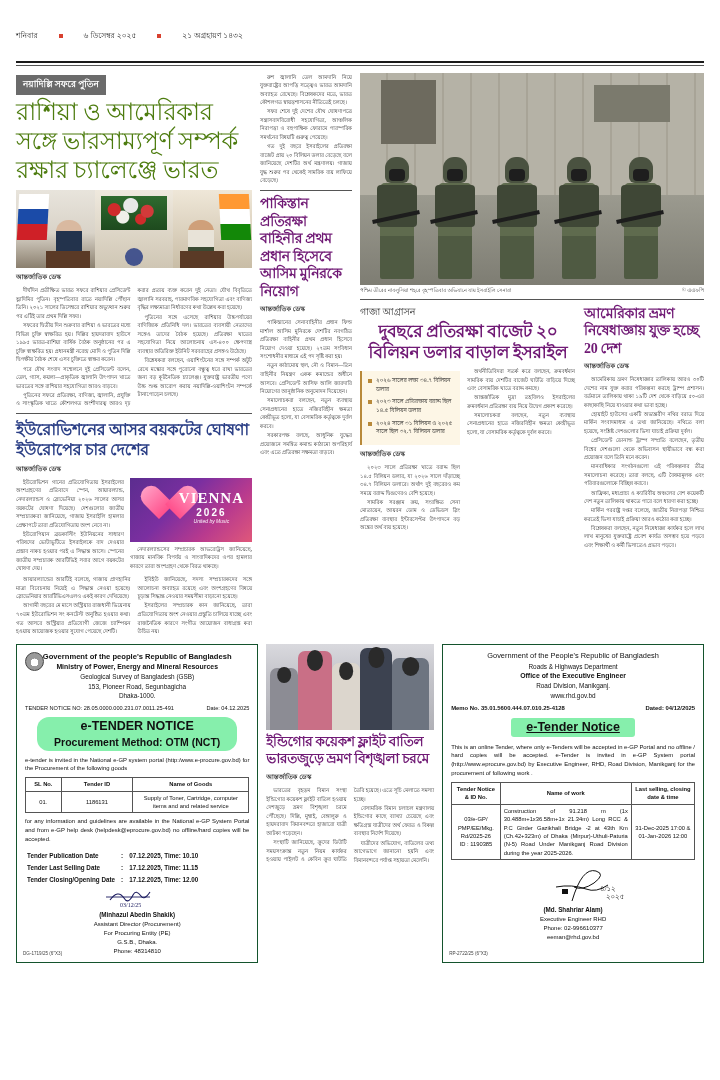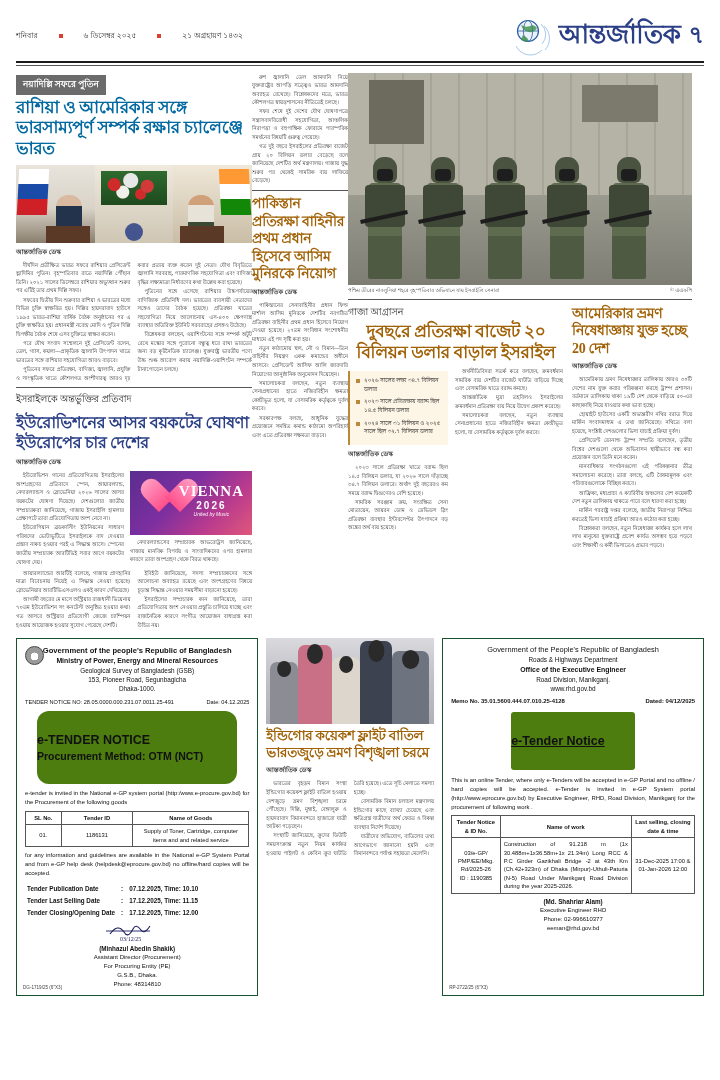--- a/index.html
+++ b/index.html
@@ -21,38 +21,38 @@
   .mast-date { font-size: 7.5px; color: #222; display: flex; align-items: center; gap: 21px; }
   .dot-sep { display:inline-block; width:4px; height:4px; background:#d8402f; }
   .mast-right { display: flex; align-items: center; gap: 8px; }
   .globe-wrap { width: 40px; height: 40px; position: relative; }
   .section-title { font-family: "Liberation Serif", serif; font-size: 26px; font-weight: bold; color: #2b3f86; letter-spacing: -0.5px; }
   .page-num { font-family: "Liberation Serif", serif; font-size: 24px; font-weight: bold; color: #2b3f86; }
   .rule-thick { height: 2px; background: #1a1a1a; margin-top: 3px; }
   .rule-thin { height: 1px; background: #555; margin-top: 1.5px; }
 
   
-  .grid-top { display: flex; margin-top: 7px; }
+  .grid-top { display: flex; gap: 8px; margin-top: 7px; }
   .col { }
   .c-left { width: 236px; }
   .c-mid  { width: 96px; }
   .c-right{ width: 344px; }
 
   .kicker {
     display: inline-block; background: #6b6b6b; color: #fff;
     font-family: "Liberation Serif", serif; font-size: 9px; font-weight: bold;
     padding: 2px 7px 3px 7px; margin-bottom: 3px;
   }
   .headline-main {
-    font-family: "Liberation Serif", serif; font-weight: bold;
-    font-size: 17px; line-height: 1.22; color: #0369a1; letter-spacing: -0.3px;
+    font-family: "Liberation Serif", serif; font-weight: normal;
+    font-size: 24px; line-height: 1.22; color: #4d7c0f; letter-spacing: -0.3px;
   }
   .headline-sec {
     font-family: "Liberation Serif", serif; font-weight: bold;
-    font-size: 16px; line-height: 1.25; color: #a16207; letter-spacing: -0.3px;
+    font-size: 16px; line-height: 1.25; color: #701a75; letter-spacing: -0.3px;
   }
   .headline-sec.blue { color: #2b3f86; margin-top: 6px; }
   .kicker-plain { font-family: "Liberation Serif", serif; font-size: 9.5px; color: #222; margin-bottom: 1px; }
   .byline { font-size: 6.5px; font-weight: bold; color: #333; margin: 4px 0 3px 0; }
 
   .bodytext {
     font-size: 5.3px; line-height: 1.62; text-align: justify; color: #2a2a2a;
     font-family: "Liberation Serif", serif;
   }
   .bodytext p { text-indent: 7px; margin-bottom: 0.5px; }
@@ -140,21 +140,21 @@
   .tenders { display: flex; gap: 8px; margin-top: 8px; }
   .tender { border: 1px solid #14532d; padding: 6px 8px; font-size: 6.2px; line-height: 1.45; position: relative; }
   .t-left { width: 248px; }
   .t-mid  { width: 172px; }
   .t-right{ width: 268px; }
   .t-head { text-align: center; }
   .t-gov { font-size: 7.6px; font-weight: bold; }
   .t-min { font-size: 6.9px; font-weight: bold; }
   .t-sub { font-size: 6.4px; }
   .t-row { display: flex; justify-content: space-between; font-size: 5.6px; margin-top: 4px; }
-  .t-title-box { background:#4d7c0f; border-radius: 12px; padding: 20px 0; margin: 5px 12px; }
+  .t-title-box { text-align:center; background:#86efac; border-radius: 12px; padding: 0 0; margin: 5px 12px; }
   .t-title { font-size: 12.5px; font-weight: bold; }
   .t-title-sm { font-size: 10.5px; font-weight: bold; }
   .t-para { font-size: 5.9px; line-height: 1.5; margin: 4px 0; text-align: justify; }
   table.t-tbl { width: 100%; border-collapse: collapse; font-size: 5.8px; margin: 3px 0; }
   table.t-tbl th, table.t-tbl td { border: 1px solid #555; padding: 2px 3px; text-align: center; vertical-align: middle; }
   table.t-tbl th { font-weight: bold; }
   .t-dates { font-size: 6.3px; font-weight: bold; line-height: 1.55; margin-top: 5px; }
   .t-dates td { padding-right: 4px; }
   .sign-block { text-align: center; font-size: 6px; line-height: 1.5; margin-top: 2px; }
   .sign-name { font-weight: bold; font-size: 6.3px; }
@@ -173,38 +173,20 @@
   <div class="masthead">
     <div class="mast-left">
       <div class="mast-date">
         <span>শনিবার</span>
         <span class="dot-sep"></span>
         <span>৬ ডিসেম্বর ২০২৫</span>
         <span class="dot-sep"></span>
         <span>২১ অগ্রহায়ণ ১৪৩২</span>
       </div>
     </div>
-    <div class="mast-right">
-      <div class="globe-wrap">
-        <svg width="40" height="40" viewBox="0 0 40 40">
-          <circle cx="17" cy="15" r="10.5" fill="#eaf1f8" stroke="#2b5fa8" stroke-width="1.2"></circle>
-          <ellipse cx="17" cy="15" rx="4.6" ry="10.5" fill="none" stroke="#2b5fa8" stroke-width="0.8"></ellipse>
-          <line x1="6.5" y1="15" x2="27.5" y2="15" stroke="#2b5fa8" stroke-width="0.8"></line>
-          <path d="M10 9 q5 3 9 1 q4 -2 7 2 q-3 5 -8 4 q-6 -1 -8 -7z" fill="#3b8f4a" opacity=".8"></path>
-          <path d="M12 19 q4 2 6 6 q-4 2 -8 -2z" fill="#3b8f4a" opacity=".8"></path>
-          <g stroke="#7fb0e0" stroke-width="0.7" fill="none">
-            <path d="M30 8 a14 14 0 0 1 1 20"></path>
-            <path d="M33 10 a17 17 0 0 1 1 24"></path>
-            <path d="M5 30 a16 16 0 0 0 26 4"></path>
-          </g>
-        </svg>
-      </div>
-      <div class="section-title">আন্তর্জাতিক</div>
-      <div class="page-num">৭</div>
-    </div>
   </div>
   <div class="rule-thick"></div>
   <div class="rule-thin"></div>
 
   <div class="grid-top">
 
     <div class="col c-left">
 
       <div class="kicker">নয়াদিল্লি সফরে পুতিন</div>
       <div class="headline-main">রাশিয়া ও আমেরিকার সঙ্গে ভারসাম্যপূর্ণ সম্পর্ক রক্ষার চ্যালেঞ্জে ভারত</div>
@@ -232,21 +214,20 @@
         <p>দীর্ঘদিন প্রতীক্ষিত ভারত সফরে রাশিয়ার প্রেসিডেন্ট ভ্লাদিমির পুতিন। বৃহস্পতিবার রাতে নয়াদিল্লি পৌঁছান তিনি। ২০২১ সালের ডিসেম্বরে রাশিয়ার অভ্যুত্থান শুরুর পর এটিই তার প্রথম দিল্লি সফর।</p>
         <p>সফরের দ্বিতীয় দিন শুক্রবার রাশিয়া ও ভারতের মধ্যে বিভিন্ন চুক্তি স্বাক্ষরিত হয়। দিল্লির হায়দরাবাদ হাউসে ১৯৯৫ ভারত-রাশিয়া বার্ষিক বৈঠক অনুষ্ঠানের পর এ চুক্তি স্বাক্ষরিত হয়। প্রধানমন্ত্রী নরেন্দ্র মোদি ও পুতিন দিল্লি দ্বিপক্ষীয় বৈঠক শেষে এসব চুক্তিতে স্বাক্ষর করেন।</p>
         <p>পরে যৌথ সংবাদ সম্মেলনে দুই প্রেসিডেন্ট বলেন, তেল, গ্যাস, কয়লা—প্রাকৃতিক জ্বালানি উৎপাদন খাতে ভারতের সঙ্গে রাশিয়ার সহযোগিতা আরও বাড়বে।</p>
         <p>পুতিনের সফরে প্রতিরক্ষা, বাণিজ্য, জ্বালানি, প্রযুক্তি ও সাংস্কৃতিক খাতে কৌশলগত অংশীদারত্ব আরও দৃঢ় করার প্রত্যয় ব্যক্ত করেন দুই নেতা। যৌথ বিবৃতিতে জ্বালানি সরবরাহ, পারমাণবিক সহযোগিতা এবং বাণিজ্য বৃদ্ধির লক্ষ্যমাত্রা নির্ধারণের কথা উল্লেখ করা হয়েছে।</p>
         <p>পুতিনের সঙ্গে এসেছে রাশিয়ার উচ্চপর্যায়ের বাণিজ্যিক প্রতিনিধি দল। ভারতের ব্যবসায়ী নেতাদের সঙ্গেও তাদের বৈঠক হয়েছে। প্রতিরক্ষা খাতের সহযোগিতা নিয়ে আলোচনায় এস-৪০০ ক্ষেপণাস্ত্র ব্যবস্থার অতিরিক্ত ইউনিট সরবরাহের প্রসঙ্গও উঠেছে।</p>
         <p>বিশ্লেষকরা বলছেন, ওয়াশিংটনের সঙ্গে সম্পর্ক অটুট রেখে মস্কোর সঙ্গে পুরোনো বন্ধুত্ব ধরে রাখা ভারতের জন্য বড় কূটনৈতিক চ্যালেঞ্জ। যুক্তরাষ্ট্র ভারতীয় পণ্যে উচ্চ শুল্ক আরোপ করায় নয়াদিল্লি-ওয়াশিংটন সম্পর্কে টানাপোড়েন চলছে।</p>
       </div>
 
       <div class="rule-thin" style="margin:5px 0 4px 0;"></div>
 
-      <div class="kicker-plain">ইসরাইলকে অন্তর্ভুক্তির প্রতিবাদ</div>
       <div class="headline-sec blue">ইউরোভিশনের আসর বয়কটের ঘোষণা ইউরোপের চার দেশের</div>
       <div class="byline">আন্তর্জাতিক ডেস্ক</div>
 
       <div style="display:flex; gap:6px;justify-content:space-between;">
         <div style="width:108px;">
           <div class="bodytext">
             <p>ইউরোভিশন গানের প্রতিযোগিতায় ইসরাইলের অংশগ্রহণের প্রতিবাদে স্পেন, আয়ারল্যান্ড, নেদারল্যান্ডস ও স্লোভেনিয়া ২০২৬ সালের আসর বয়কটের ঘোষণা দিয়েছে। দেশগুলোর জাতীয় সম্প্রচারকরা জানিয়েছে, গাজায় ইসরাইলি হামলার প্রেক্ষাপটে তারা প্রতিযোগিতায় অংশ নেবে না।</p>
             <p>ইউরোপিয়ান ব্রডকাস্টিং ইউনিয়নের সাধারণ পরিষদের ভোটাভুটিতে ইসরাইলকে বাদ দেওয়ার প্রস্তাব নাকচ হওয়ার পরই এ সিদ্ধান্ত আসে। স্পেনের জাতীয় সম্প্রচারক আরটিভিই সবার আগে বয়কটের ঘোষণা দেয়।</p>
           </div>
         </div>
@@ -527,20 +508,29 @@
           </thead>
         <tbody>
             <tr>
           <td style="white-space:pre-line;">03/e-GP/ PMP/EE/Mkg. Rd/2025-26
 ID : 1190385</td>
           <td style="text-align:justify;">Construction of 91.218 m (1x 30.488m+1x36.58m+1x 21.34m) Long RCC &amp; P.C Girder Gazikhali Bridge -2 at 43th Km (Ch.42+323m) of Dhaka (Mirpur)-Uthuli-Paturia (N-5) Road Under Manikganj Road Division during the year 2025-2026.</td>
           <td>31-Dec-2025 17:00 &amp; 01-Jan-2026 12:00</td>
         </tr>
           </tbody>
       </table>
+      <div class="sign-scribble" style="height:40px;">
+        <svg width="110" height="40" viewBox="0 0 110 40" style="left:60%;">
+          <path d="M30 38 q10 -34 24 -30 q10 3 -2 12 q-12 8 -20 4" fill="none" stroke="#111" stroke-width="1"></path>
+          <path d="M14 24 q16 -3 30 2 q10 4 22 -4" fill="none" stroke="#111" stroke-width="1"></path>
+          <path d="M20 26 h6 v5 h-6z" fill="#111"></path>
+          <text x="58" y="28" font-size="7" fill="#111" font-family="Liberation Serif, serif">৪/১২</text>
+          <text x="64" y="36" font-size="7" fill="#111" font-family="Liberation Serif, serif">২০২৫</text>
+        </svg>
+      </div>
       <div class="sign-block">
         <div class="sign-name">(Md. Shahriar Alam)</div>
         <div>Executive Engineer RHD</div>
         <div>Phone: 02-996610377</div>
         <div>eeman@rhd.gov.bd</div>
       </div>
       <div class="t-code">RP-2722/25 (6"X3)</div>
     </div>
   </div>
 </div>

